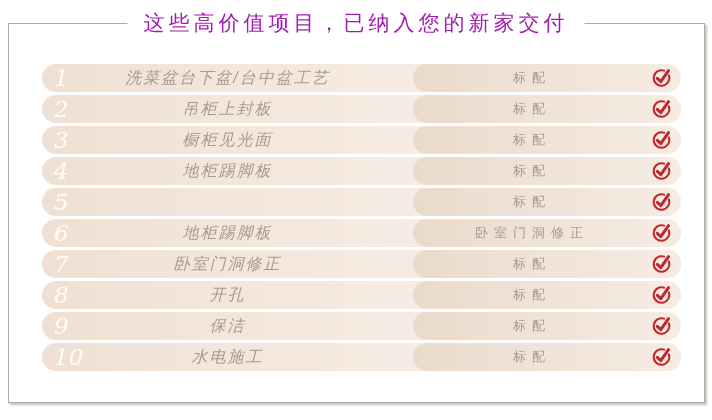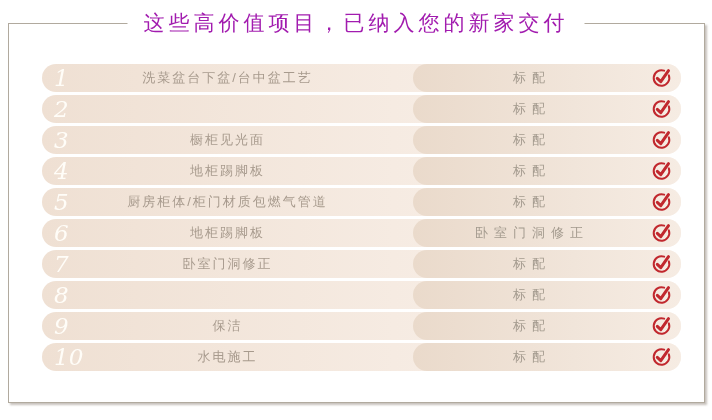--- a/index.html
+++ b/index.html
@@ -51,23 +51,24 @@
     font-style:italic;
     font-size:23px;
     line-height:1;
     color:#fffdf8;
   }
   .name{
     position:absolute;
     left:0;top:0;
     width:371px;height:100%;
     display:flex;align-items:center;justify-content:center;
-    font-size:13px;
+    font-size:16px;
     letter-spacing:2px;
     color:#a79a8d;
+    font-style:italic;
   }
   .pill{
     position:absolute;
     left:371px;top:0;
     width:268px;height:28px;
     border-radius:14px;
     background:linear-gradient(90deg,#eadacb 0%,#f1e5da 60%,#f6ece3 100%);
     display:flex;align-items:center;justify-content:center;
   }
   .status{
@@ -103,20 +104,21 @@
       <span class="status">标配</span>
       <svg class="check" viewBox="0 0 21 21" xmlns="http://www.w3.org/2000/svg">
         <path d="M 17.83 7.83 A 7.8 7.8 0 1 1 13.17 3.17" fill="none" stroke="#c1282e" stroke-width="2" stroke-linecap="round"></path>
         <path d="M 6.3 10.8 L 9.8 14.2 L 17.5 3.2" fill="none" stroke="#c1282e" stroke-width="3" stroke-linecap="round" stroke-linejoin="round"></path>
       </svg>
     </div>
   </div>
 
   <div class="row">
     <span class="num">2</span>
+    <span class="name">吊柜上封板</span>
     <div class="pill">
       <span class="status">标配</span>
       <svg class="check" viewBox="0 0 21 21" xmlns="http://www.w3.org/2000/svg">
         <path d="M 17.83 7.83 A 7.8 7.8 0 1 1 13.17 3.17" fill="none" stroke="#c1282e" stroke-width="2" stroke-linecap="round"></path>
         <path d="M 6.3 10.8 L 9.8 14.2 L 17.5 3.2" fill="none" stroke="#c1282e" stroke-width="3" stroke-linecap="round" stroke-linejoin="round"></path>
       </svg>
     </div>
   </div>
 
   <div class="row">
@@ -138,21 +140,20 @@
       <span class="status">标配</span>
       <svg class="check" viewBox="0 0 21 21" xmlns="http://www.w3.org/2000/svg">
         <path d="M 17.83 7.83 A 7.8 7.8 0 1 1 13.17 3.17" fill="none" stroke="#c1282e" stroke-width="2" stroke-linecap="round"></path>
         <path d="M 6.3 10.8 L 9.8 14.2 L 17.5 3.2" fill="none" stroke="#c1282e" stroke-width="3" stroke-linecap="round" stroke-linejoin="round"></path>
       </svg>
     </div>
   </div>
 
   <div class="row">
     <span class="num">5</span>
-    <span class="name">厨房柜体/柜门材质包燃气管道</span>
     <div class="pill">
       <span class="status">标配</span>
       <svg class="check" viewBox="0 0 21 21" xmlns="http://www.w3.org/2000/svg">
         <path d="M 17.83 7.83 A 7.8 7.8 0 1 1 13.17 3.17" fill="none" stroke="#c1282e" stroke-width="2" stroke-linecap="round"></path>
         <path d="M 6.3 10.8 L 9.8 14.2 L 17.5 3.2" fill="none" stroke="#c1282e" stroke-width="3" stroke-linecap="round" stroke-linejoin="round"></path>
       </svg>
     </div>
   </div>
 
   <div class="row">
@@ -174,20 +175,21 @@
       <span class="status">标配</span>
       <svg class="check" viewBox="0 0 21 21" xmlns="http://www.w3.org/2000/svg">
         <path d="M 17.83 7.83 A 7.8 7.8 0 1 1 13.17 3.17" fill="none" stroke="#c1282e" stroke-width="2" stroke-linecap="round"></path>
         <path d="M 6.3 10.8 L 9.8 14.2 L 17.5 3.2" fill="none" stroke="#c1282e" stroke-width="3" stroke-linecap="round" stroke-linejoin="round"></path>
       </svg>
     </div>
   </div>
 
   <div class="row">
     <span class="num">8</span>
+    <span class="name">开孔</span>
     <div class="pill">
       <span class="status">标配</span>
       <svg class="check" viewBox="0 0 21 21" xmlns="http://www.w3.org/2000/svg">
         <path d="M 17.83 7.83 A 7.8 7.8 0 1 1 13.17 3.17" fill="none" stroke="#c1282e" stroke-width="2" stroke-linecap="round"></path>
         <path d="M 6.3 10.8 L 9.8 14.2 L 17.5 3.2" fill="none" stroke="#c1282e" stroke-width="3" stroke-linecap="round" stroke-linejoin="round"></path>
       </svg>
     </div>
   </div>
 
   <div class="row">

